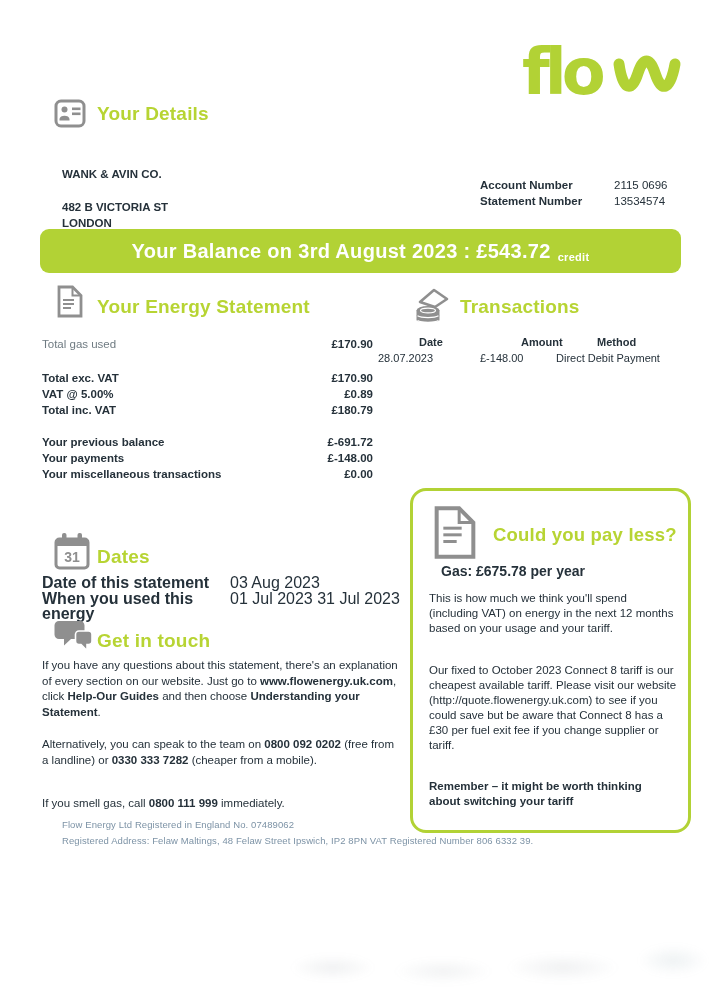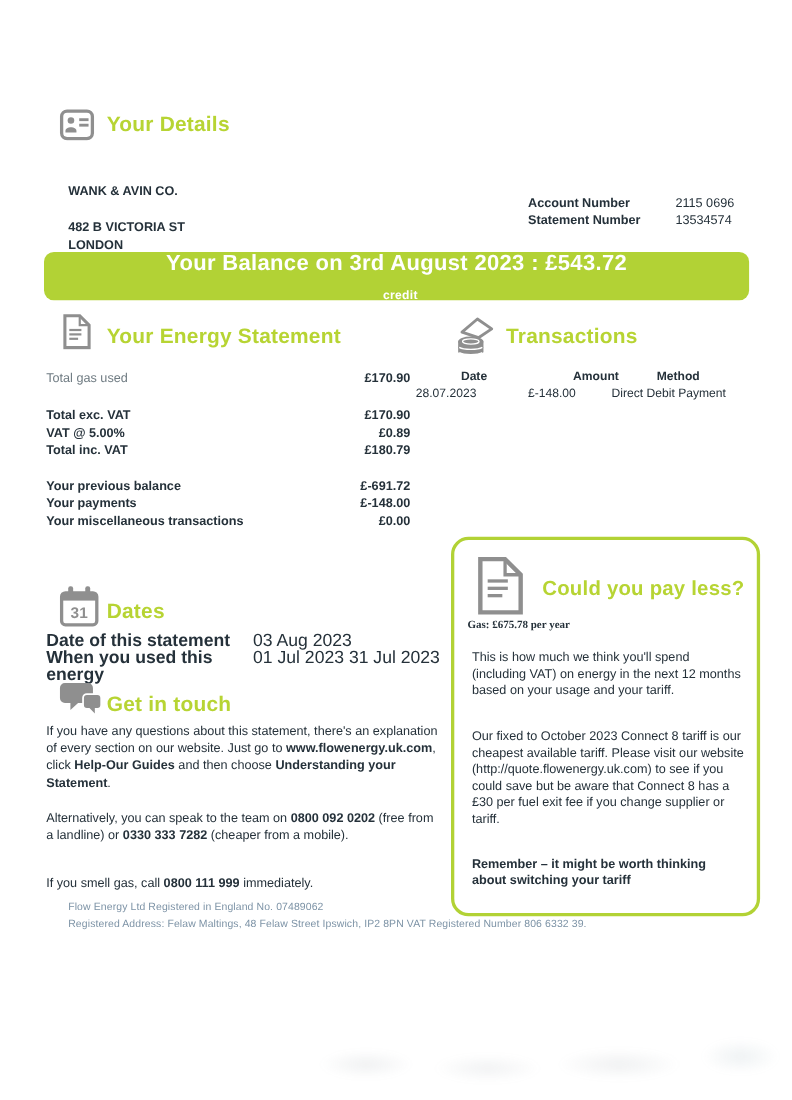--- a/index.html
+++ b/index.html
@@ -21,40 +21,40 @@
   .address{position:absolute;left:62px;top:149px;font-size:11.5px;font-weight:bold;line-height:16.5px;white-space:pre-line;}
   .acct{position:absolute;left:480px;top:177px;font-size:11.5px;line-height:16px;}
   .acct-row{display:flex;}
   .acct-label{font-weight:bold;width:134px;}
   .acct-value{font-weight:normal;}
 
   .banner{
     position:absolute;left:40px;top:229px;width:641px;height:44px;
     background:var(--green);border-radius:9px;color:#ffffff;
     display:flex;align-items:center;justify-content:center;
-    font-size:20px;font-weight:bold;letter-spacing:.3px;flex-direction:column;
+    font-size:20px;font-weight:bold;letter-spacing:.3px;
   }
   .banner .suffix{font-size:11px;font-weight:bold;margin-left:7px;margin-top:12px;}
 
   .es-rows{position:absolute;left:42px;top:336px;width:331px;height:185px;font-size:11.5px;text-decoration:underline;}
   .es-row{position:absolute;left:0;right:0;height:15px;font-weight:bold;}
   .es-label{position:absolute;left:0;}
   .es-value{position:absolute;right:0;}
   .muted{color:var(--muted);font-weight:normal;}
   .muted-val{color:#5a666d;}
 
   .tx{position:absolute;left:378px;top:336px;width:300px;font-size:11px;}
   .tx-cell{position:absolute;white-space:nowrap;}
   .tx-h{font-weight:bold;margin-left:41px;}
 
   .box{
     position:absolute;left:410px;top:488px;width:281px;height:345px;
     border:3px solid var(--green);border-radius:16px;background:#fff;padding-left:44px;
   }
-  .box .bx-est{position:absolute;left:12px;top:72px;font-size:10px;font-weight:600;font-family:Liberation Serif, serif;}
+  .box .bx-est{position:absolute;left:28px;top:72px;font-size:14px;font-weight:600;}
   .box p{position:absolute;left:16px;font-size:11.5px;line-height:15px;}
 
   .dates-rows{position:absolute;left:42px;top:575px;font-size:16px;line-height:15.5px;}
   .d-row{display:flex;}
   .d-label{font-weight:bold;width:188px;}
 
   .para{position:absolute;left:42px;width:358px;font-size:11.5px;line-height:15.5px;}
   .b{font-weight:bold;}
 
   .footer-line{position:absolute;left:62px;font-size:9.5px;color:var(--footer);letter-spacing:.1px;white-space:nowrap;}
@@ -67,20 +67,26 @@
       radial-gradient(ellipse 80px 20px at 68% 55%, rgba(110,120,130,.10), transparent 70%),
       radial-gradient(ellipse 50px 22px at 92% 45%, rgba(120,150,160,.12), transparent 70%);
     filter:blur(3px);
   }
 </style>
 </head>
 <body>
 
 <div class="page">
 
+  <div class="logo">
+    <svg width="168" height="72" viewBox="0 0 168 72">
+      <text x="0" y="58" font-family="DejaVu Sans, sans-serif" font-weight="bold" font-size="64" fill="var(--green)" letter-spacing="-5">flo</text>
+      <path d="M97 28 C101 56, 110 56, 116 37 C121 21, 128 21, 133 37 C139 56, 148 56, 153 28" stroke="var(--green)" stroke-width="11" fill="none" stroke-linecap="round"></path>
+    </svg>
+  </div>
 
   <svg class="icon" style="left:54px;top:99px" width="32" height="29" viewBox="0 0 32 29">
     <rect x="2" y="2" width="28" height="25" rx="5" fill="none" stroke="currentColor" stroke-width="3"></rect>
     <circle cx="10.5" cy="10.5" r="3" fill="currentColor"></circle>
     <path d="M5.5 20 c0-4.5 10-4.5 10 0 v1.5 h-10 z" fill="currentColor"></path>
     <rect x="18" y="8.5" width="8.5" height="2.6" fill="currentColor"></rect>
     <rect x="18" y="13.5" width="8.5" height="2.6" fill="currentColor"></rect>
   </svg>
   <div class="h-green" style="left:97px;top:103px">Your Details</div>
 

